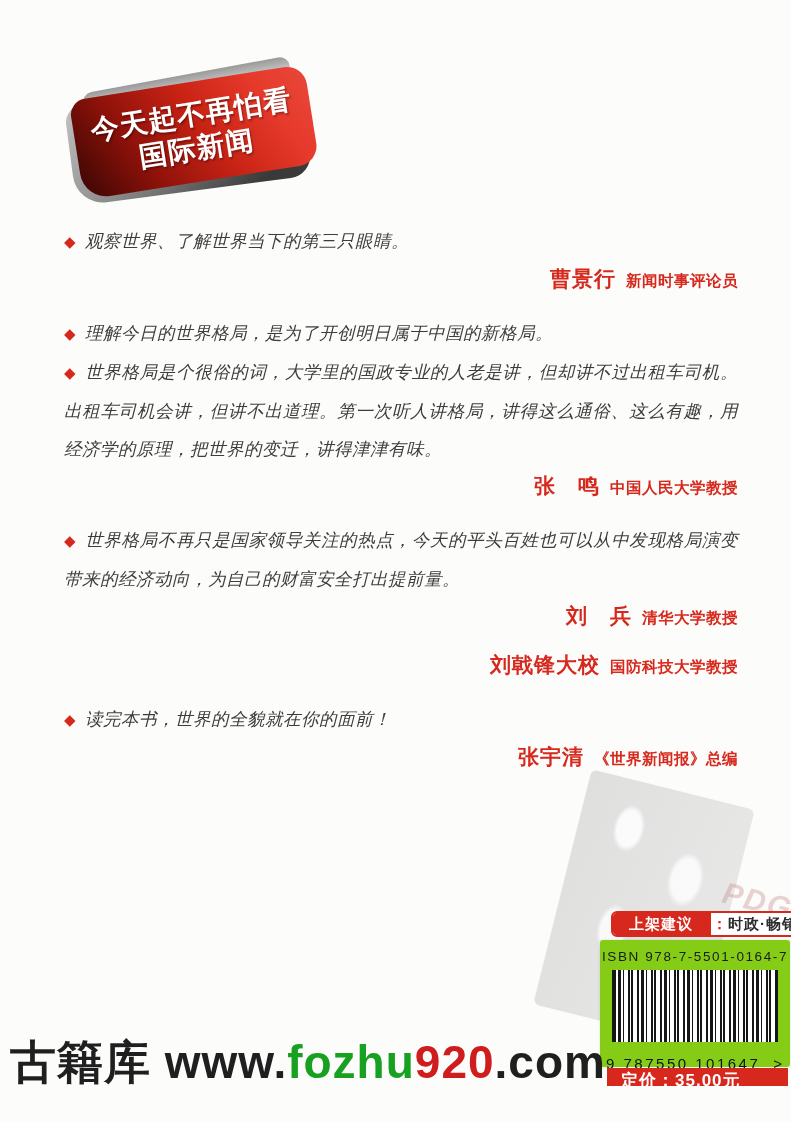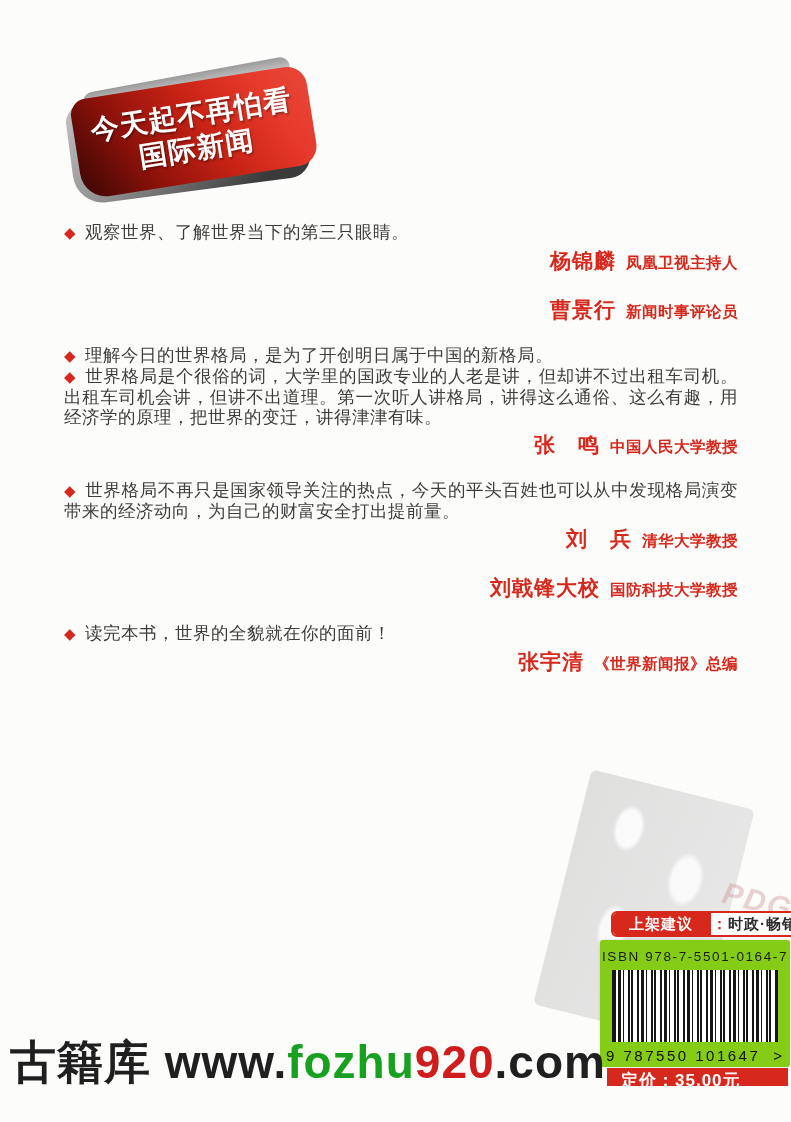--- a/index.html
+++ b/index.html
@@ -51,22 +51,22 @@
     color:#fff;font-weight:800;font-size:28px;line-height:32px;
     letter-spacing:1px;text-shadow:1px 2px 2px rgba(0,0,0,.35);
     white-space:nowrap;
   }
 
   
   .quotes{
     position:absolute;left:64px;top:222px;width:674px;z-index:2;
   }
   .qtext{
-    font-size:17.5px;line-height:20px;color:var(--text-dark);
-    font-weight:500;letter-spacing:.5px;text-align:justify;
+    font-size:17.5px;line-height:38px;color:var(--text-dark);
+    font-weight:500;letter-spacing:.5px;text-align:justify;font-style:italic;
   }
   .diamond{
     color:var(--accent-red);font-size:15px;margin-right:9px;
   }
   .attrib{
     text-align:right;margin-top:4px;margin-bottom:20px;line-height:27px;
     white-space:nowrap;
   }
   .aname{
     color:var(--accent-red);font-weight:800;font-size:21px;margin-right:10px;
@@ -131,21 +131,21 @@
     background:repeating-linear-gradient(90deg,
       #161616 0 2px,#fff 2px 4px,
       #161616 4px 7px,#fff 7px 9px,
       #161616 9px 10px,#fff 10px 14px,
       #161616 14px 16px,#fff 16px 17px,
       #161616 17px 19px,#fff 19px 23px);
     border-left:2px solid #161616;border-right:2px solid #161616;
   }
   .barcode-num{
     display:flex;justify-content:space-between;align-items:center;
-    padding:0 8px 0 6px;margin-top:5px;
+    padding:0 8px 0 6px;margin-top:13px;
     font-size:15px;color:#111;letter-spacing:2.5px;font-weight:500;
   }
   .barcode-arrow{font-size:15px;letter-spacing:0;}
 
   
   .price-strip{
     position:absolute;left:607px;top:1068px;width:181px;height:18px;z-index:4;
     background:var(--accent-red);color:#fff;
     font-size:17px;font-weight:700;line-height:26px;
     padding-left:14px;letter-spacing:1px;white-space:nowrap;
@@ -173,23 +173,20 @@
       <div class="badge-line">国际新闻</div>
     </div>
   </div>
 
   <div class="scan-band"></div>
   <div class="pdg-mark">PDG</div>
 
   <div class="quotes">
     <div class="quote">
       <p class="qtext"><span class="diamond">◆</span><span class="qbody">观察世界、了解世界当下的第三只眼睛。</span></p>
-      <div class="attrib">
-        <span class="aname">杨锦麟</span><span class="atitle">凤凰卫视主持人</span>
-      </div>
     </div>
 
     <div class="quote">
       <div class="attrib">
         <span class="aname">曹景行</span><span class="atitle">新闻时事评论员</span>
       </div>
     </div>
 
     <div class="quote">
       <p class="qtext"><span class="diamond">◆</span><span class="qbody">理解今日的世界格局，是为了开创明日属于中国的新格局。</span></p>

